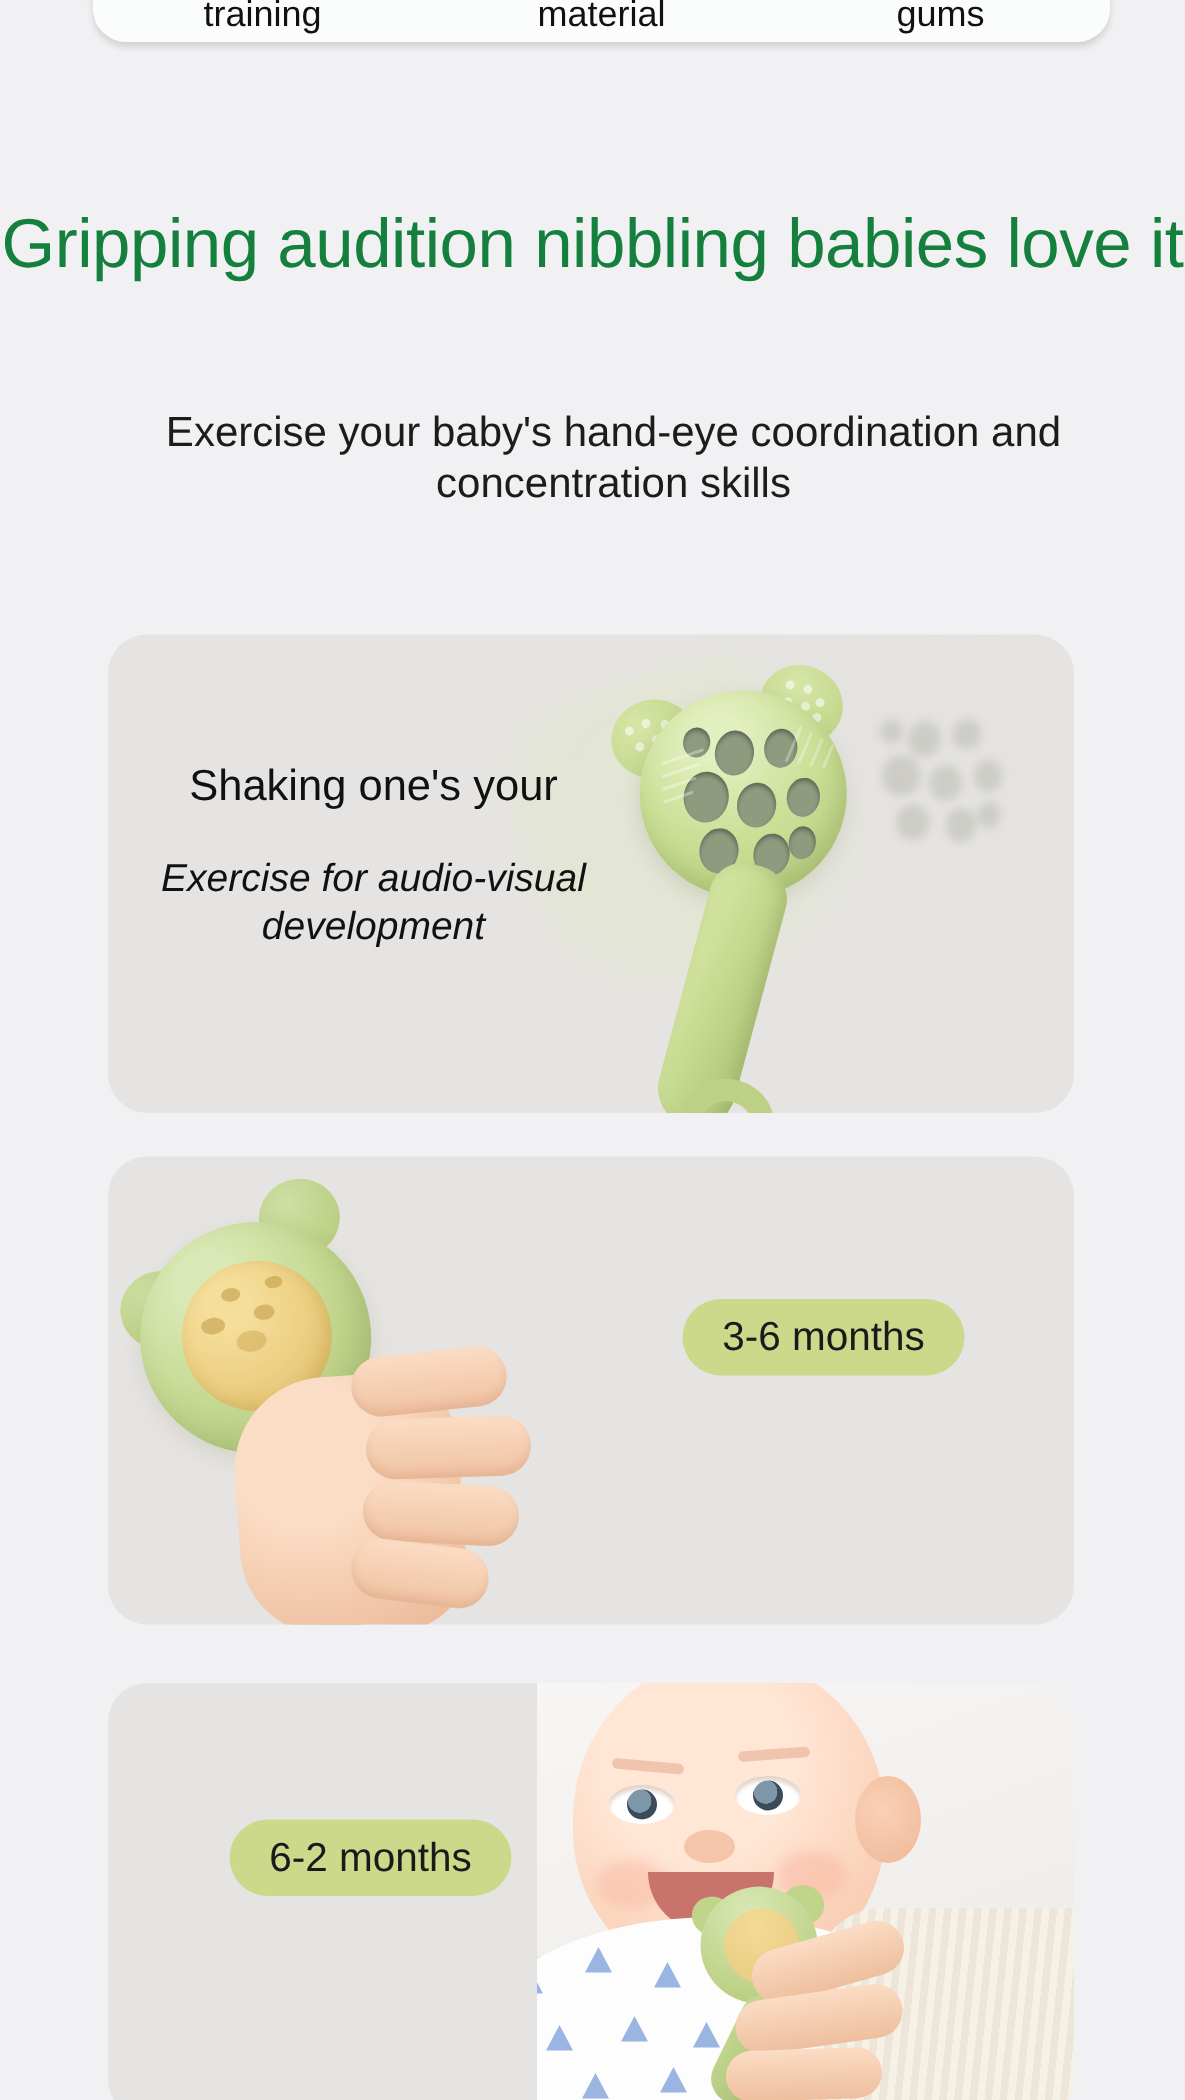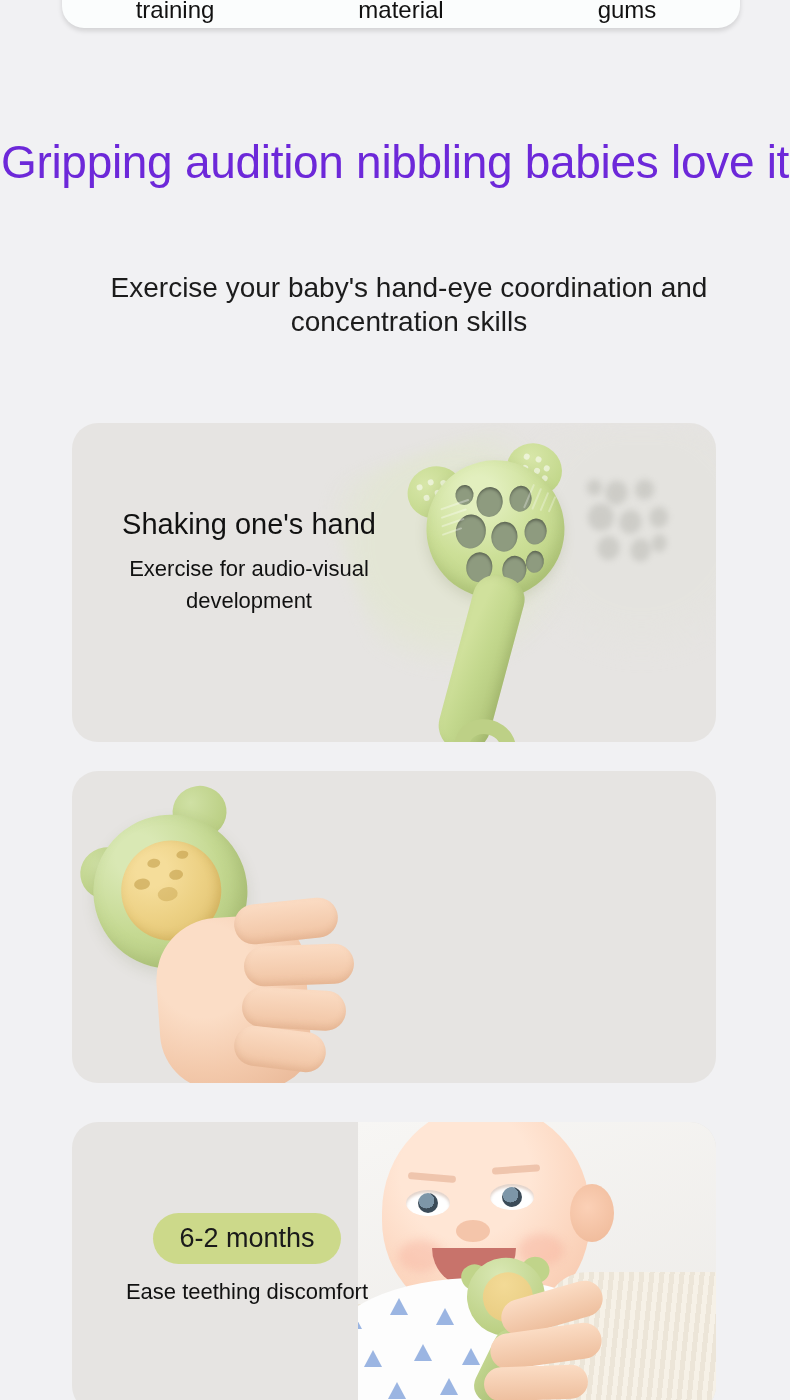--- a/index.html
+++ b/index.html
@@ -30,21 +30,21 @@
     padding-bottom:6px;
   }
 
   
   .headline{
     position:absolute; left:0; top:134px; width:790px;
     text-align:center;
     font-size:46px; line-height:56px;
     font-weight:400;
     letter-spacing:-.3px;
-    color:#6d28d9;
+    color:#15803d;
   }
   .subhead{
     position:absolute; left:0; top:271px; width:790px;
     text-align:center;
     font-size:28px; line-height:34px;
     font-weight:400;
     color:#1c1c1c;
     padding-left:28px;
   }
 
@@ -75,22 +75,22 @@
     display:inline-block;
     margin-top:13px;
     background:#ccd98a;
     color:#1a1a1a;
     font-size:27px; line-height:30px;
     padding:10px 26px 11px;
     border-radius:30px;
     white-space:nowrap;
   }
   .card-desc{
-    margin-top:12px;
-    font-size:22px; line-height:32px; color:#111;
+    margin-top:28px;
+    font-size:26px; line-height:32px; color:#111;font-style:italic;
   }
 
   
   .art{ position:absolute; inset:0; z-index:2; }
 
   .ghost{
     position:absolute;
     opacity:.42;
     filter:blur(7px);
   }
@@ -335,21 +335,21 @@
             <i style="left: 24px; top: 9px; height: 17px; transform: rotate(14deg);"></i>
           </div>
       </div>
       <div class="handle"></div>
       <div class="handle-ring"></div>
     </div>
 
   </div>
 
   <div class="card-text">
-    <div class="card-title">Shaking one's hand</div>
+    <div class="card-title">Shaking one's your</div>
     <div class="card-desc">Exercise for audio-visual development</div>
   </div>
 </div>
 
 <div class="card" id="card-1">
   <div class="art">
     <div class="bear-rattle">
       <div class="bear-ear l"></div>
       <div class="bear-ear r"></div>
       <div class="bear-head">
@@ -368,20 +368,21 @@
     <div class="hand">
       <div class="palm"></div>
       <div class="finger" style="left:76px;top:8px;width:104px;transform:rotate(-6deg)"></div>
       <div class="finger" style="left:86px;top:52px;width:110px;transform:rotate(-2deg)"></div>
       <div class="finger" style="left:84px;top:96px;width:104px;transform:rotate(3deg)"></div>
       <div class="finger" style="left:76px;top:136px;width:92px;transform:rotate(7deg)"></div>
     </div>
   </div>
 
   <div class="card-text">
+    <div class="pill">3-6 months</div>
   </div>
 </div>
 
 <div class="card" id="card-2">
   <div class="baby-scene">
     <div class="baby-bg"></div>
     <div class="sweater2"></div>
     <div class="baby-head"></div>
     <div class="baby-ear"></div>
     <div class="cheek" style="left:40px;top:118px"></div>
@@ -423,15 +424,14 @@
       <div class="teether-ring"></div>
     </div>
 
     <div class="baby-hand" style="left:142px;top:168px;width:104px;height:36px;transform:rotate(-16deg)"></div>
     <div class="baby-hand" style="left:132px;top:206px;width:112px;height:36px;transform:rotate(-8deg)"></div>
     <div class="baby-hand" style="left:126px;top:244px;width:104px;height:34px;transform:rotate(-2deg)"></div>
   </div>
 
   <div class="card-text">
     <div class="pill">6-2 months</div>
-    <div class="card-desc">Ease teething discomfort</div>
   </div>
 </div>
 
 </body></html>

